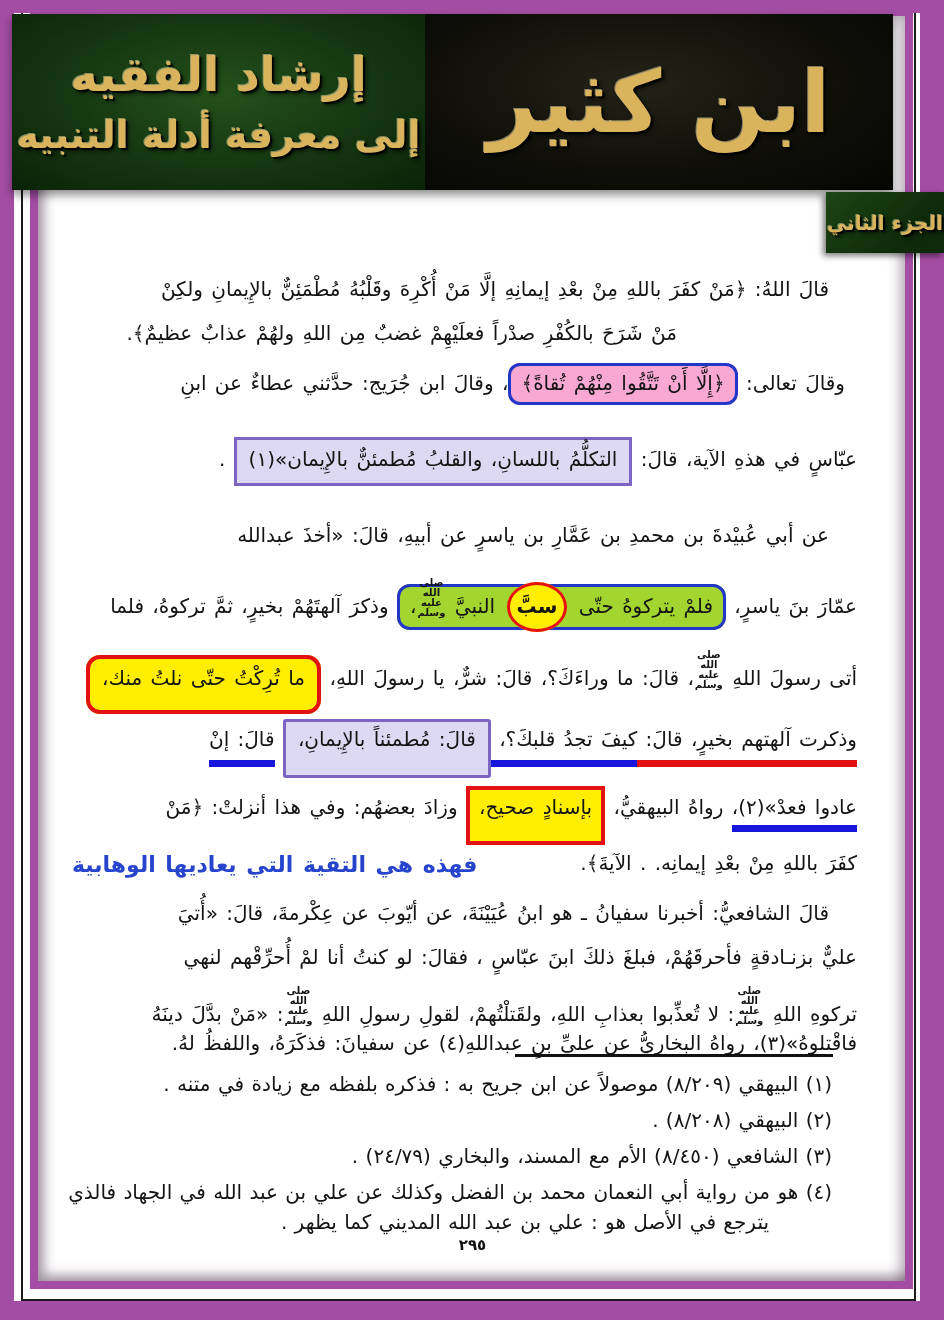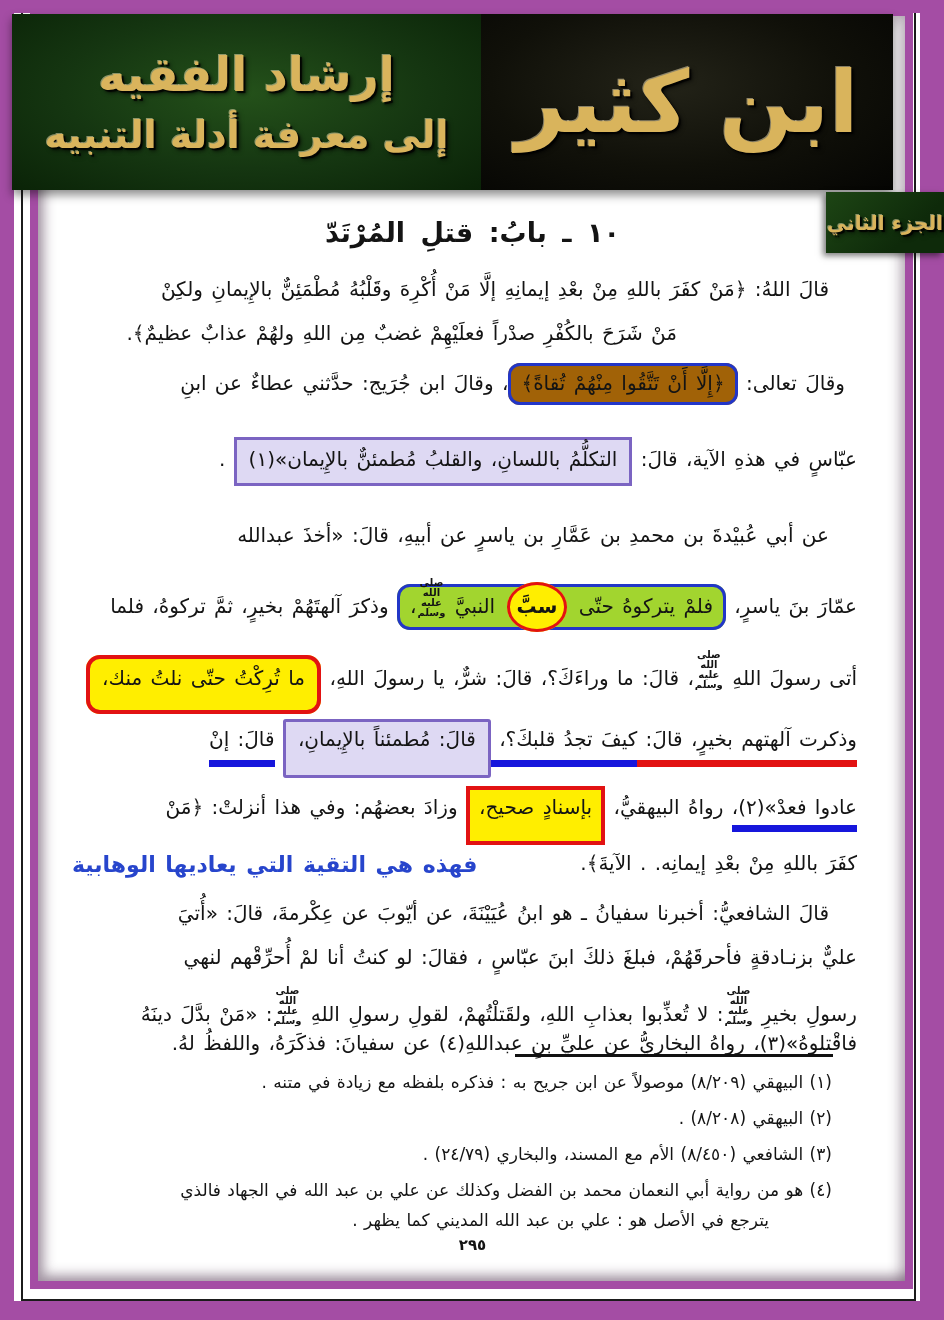--- a/index.html
+++ b/index.html
@@ -10,56 +10,56 @@
   .stripe-frame{position:absolute;left:30px;right:31px;top:8px;bottom:31px;border:8px solid #a44da4;
           box-shadow:inset 6px -6px 12px rgba(60,30,60,.45), inset -6px 6px 12px rgba(60,30,60,.30);}
   .band{position:absolute;background:#a44da4;}
   .band-top{left:0;top:0;width:100%;height:13px;}
   .band-left{left:0;top:0;width:14px;height:100%;}
   .band-right{right:0;top:0;width:24px;height:100%;}
   .band-bottom{left:0;bottom:0;width:100%;height:19px;}
   
   .banner{position:absolute;left:12px;top:14px;width:881px;height:176px;display:flex;
           box-shadow:0 5px 9px rgba(0,0,0,.45);z-index:3;}
-  .banner-left{width:412px;height:100%;background:radial-gradient(ellipse at 45% 40%,#232318 0%,#101009 55%,#050503 100%);
+  .banner-left{width:468px;height:100%;background:radial-gradient(ellipse at 45% 40%,#232318 0%,#101009 55%,#050503 100%);
           display:flex;align-items:center;justify-content:center;}
   .banner-right{flex:1;height:100%;background:radial-gradient(ellipse at 50% 45%,#24511a 0%,#153611 55%,#0a2307 100%);
           display:flex;flex-direction:column;align-items:center;justify-content:center;}
   .gold{color:#d9b45c;font-weight:bold;
         text-shadow:-1px -1px 0 rgba(255,238,190,.5), 2px 2px 1px rgba(0,0,0,.85), 3px 3px 4px rgba(0,0,0,.6);}
   .author{font-size:86px;letter-spacing:2px;}
   .brt1{font-size:47px;line-height:1.45;}
   .brt2{font-size:38px;line-height:1.4;}
   .badge{position:absolute;left:auto;right:0;top:192px;width:118px;height:61px;z-index:6;
          background:linear-gradient(135deg,#1d4514 0%,#0e2a0a 70%);display:flex;align-items:center;justify-content:center;
          font-size:20px;box-shadow:-3px 3px 6px rgba(0,0,0,.5);}
   
   .content{position:absolute;left:88px;top:0;width:769px;height:100%;font-size:20px;z-index:4;}
   .ln{position:absolute;right:0;white-space:nowrap;word-spacing:2px;line-height:1.55;}
   .center{left:0;right:0;text-align:center;white-space:normal;}
   .chapter{top:212px;font-size:27px;font-weight:bold;word-spacing:6px;}
   
-  .hl-green{background:#a16207;border:3px solid #2236c8;border-radius:12px;padding:5px 10px 7px;}
+  .hl-green{background:#f9a8d4;border:3px solid #2236c8;border-radius:12px;padding:5px 10px 7px;}
   .hl-green2{background:#a2d52f;border:3px solid #2236c8;border-radius:13px;padding:7px 10px 9px;}
   .circle-sab{background:#ffee00;border:3px solid #e21212;border-radius:50%;padding:9px 7px 11px;font-weight:bold;margin:0 3px;}
   .hl-yellow-round{background:#ffee00;border:4px solid #e21212;border-radius:14px;padding:7px 12px 20px;}
   .hl-yellow-sq{background:#ffee00;border:4px solid #e21212;padding:5px 9px 22px;}
   .hl-lav-sq{background:#ded9f3;border:3px solid #7b64c2;padding:7px 12px 12px;}
   .hl-lav-round{background:#ded9f3;border:3px solid #7b64c2;border-radius:3px;padding:5px 12px 24px;margin-top:43px;}
   
   .ul-red{border-bottom:7px solid #e21212;padding-bottom:9px;}
   .ul-blue{border-bottom:7px solid #1616dc;padding-bottom:9px;}
   .ul-blue9{border-bottom:7px solid #1616dc;padding-bottom:6px;}
   .annotation{color:#2745cc;font-weight:bold;font-size:22px;}
   .flexline{display:flex;justify-content:space-between;left:-16px;right:0;}
   .saw{display:inline-block;width:30px;font-size:10px;line-height:1;text-align:center;vertical-align:-3px;
        white-space:normal;font-weight:bold;word-spacing:0;}
   
   .fn-divider{position:absolute;top:1054px;right:24px;width:318px;height:3px;background:#111;}
-  .fn{position:absolute;right:25px;white-space:nowrap;font-size:17px;word-spacing:1px;text-align:center;}
+  .fn{position:absolute;right:25px;white-space:nowrap;font-size:20px;word-spacing:1px;text-align:center;}
   .pagenum{position:absolute;left:0;right:0;top:1236px;text-align:center;font-size:15px;font-weight:bold;}
 </style>
 </head>
 <body>
 
 <div class="canvas">
 
   <div class="line-frame"></div>
   <div class="stripe-frame"></div>
   <div class="band band-top"></div>
@@ -73,21 +73,20 @@
     </div>
     <div class="banner-right">
       <div class="gold brt1">إرشاد الفقيه</div>
       <div class="gold brt2">إلى معرفة أدلة التنبيه</div>
     </div>
   </div>
   <div class="badge gold">الجزء الثاني</div>
 
   <div class="content">
 
-    <div class="ln center chapter">١٠ ـ بابُ: قتلِ المُرْتَدّ</div>
 
     <div class="ln" style="top:274px;right:28px">قالَ اللهُ: ﴿مَنْ كفَرَ باللهِ مِنْ بعْدِ إيمانِهِ إلَّا مَنْ أُكْرِهَ وقَلْبُهُ مُطْمَئِنٌّ بالإِيمانِ ولكِنْ</div>
     <div class="ln" style="top:318px;right:180px">مَنْ شَرَحَ بالكُفْرِ صدْراً فعلَيْهِمْ غضبٌ مِن اللهِ ولهُمْ عذابٌ عظيمٌ﴾.</div>
 
     <div class="ln" style="top:368px;right:12px">
       <span>وقالَ تعالى: </span><span class="hl-green">﴿إِلَّا أَنْ تَتَّقُوا مِنْهُمْ تُقاةً﴾</span><span>، وقالَ ابن جُرَيج: حدَّثني عطاءٌ عن ابنِ</span>
     </div>
 
     <div class="ln" style="top:444px">
       <span>عبّاسٍ في هذهِ الآية، قالَ: </span><span class="hl-lav-sq">التكلُّمُ باللسانِ، والقلبُ مُطمئنٌّ بالإِيمان»(١)</span><span> .</span>
@@ -112,21 +111,21 @@
     </div>
 
     <div class="ln flexline" style="top:848px">
       <span>كفَرَ باللهِ مِنْ بعْدِ إيمانِه. .  الآيةَ﴾.</span>
       <span class="annotation">فهذه هي التقية التي يعاديها الوهابية</span>
     </div>
 
     <div class="ln" style="top:898px;right:28px">قالَ الشافعيُّ: أخبرنا سفيانُ ـ هو ابنُ عُيَيْنَةَ، عن أيّوبَ عن عِكْرمةَ، قالَ: «أُتيَ</div>
     <div class="ln" style="top:942px">عليٌّ بزنـادقةٍ فأحرقَهُمْ، فبلغَ ذلكَ ابنَ عبّاسٍ ، فقالَ: لو كنتُ أنا لمْ أُحرِّقْهم لنهي</div>
     <div class="ln" style="top:986px">
-      <span>رسولِ بخيرِ </span><span class="saw">صلى الله عليه وسلم</span><span>: لا تُعذِّبوا بعذابِ اللهِ، ولقَتلْتُهمْ، لقولِ رسولِ اللهِ </span><span class="saw">صلى الله عليه وسلم</span><span>: «مَنْ بدَّلَ دينَهُ</span>
+      <span>تركوهِ اللهِ </span><span class="saw">صلى الله عليه وسلم</span><span>: لا تُعذِّبوا بعذابِ اللهِ، ولقَتلْتُهمْ، لقولِ رسولِ اللهِ </span><span class="saw">صلى الله عليه وسلم</span><span>: «مَنْ بدَّلَ دينَهُ</span>
     </div>
     <div class="ln" style="top:1028px">فاقْتلوهُ»(٣)، رواهُ البخاريُّ عن عليِّ بنِ عبداللهِ(٤) عن سفيانَ: فذكَرَهُ، واللفظُ لهُ.</div>
 
     <div class="fn-divider"></div>
     <div class="fn" style="top:1072px">(١) البيهقي (٨/٢٠٩) موصولاً عن ابن جريح به : فذكره بلفظه مع زيادة في متنه .</div>
     <div class="fn" style="top:1108px">(٢) البيهقي (٨/٢٠٨) .</div>
     <div class="fn" style="top:1144px">(٣) الشافعي (٨/٤٥٠) الأم مع المسند، والبخاري (٢٤/٧٩) .</div>
     <div class="fn" style="top:1180px">(٤) هو من رواية أبي النعمان محمد بن الفضل وكذلك عن علي بن عبد الله في الجهاد فالذي</div>
     <div class="fn" style="top:1210px;right:88px">يترجع في الأصل هو : علي بن عبد الله المديني كما يظهر .</div>
 

